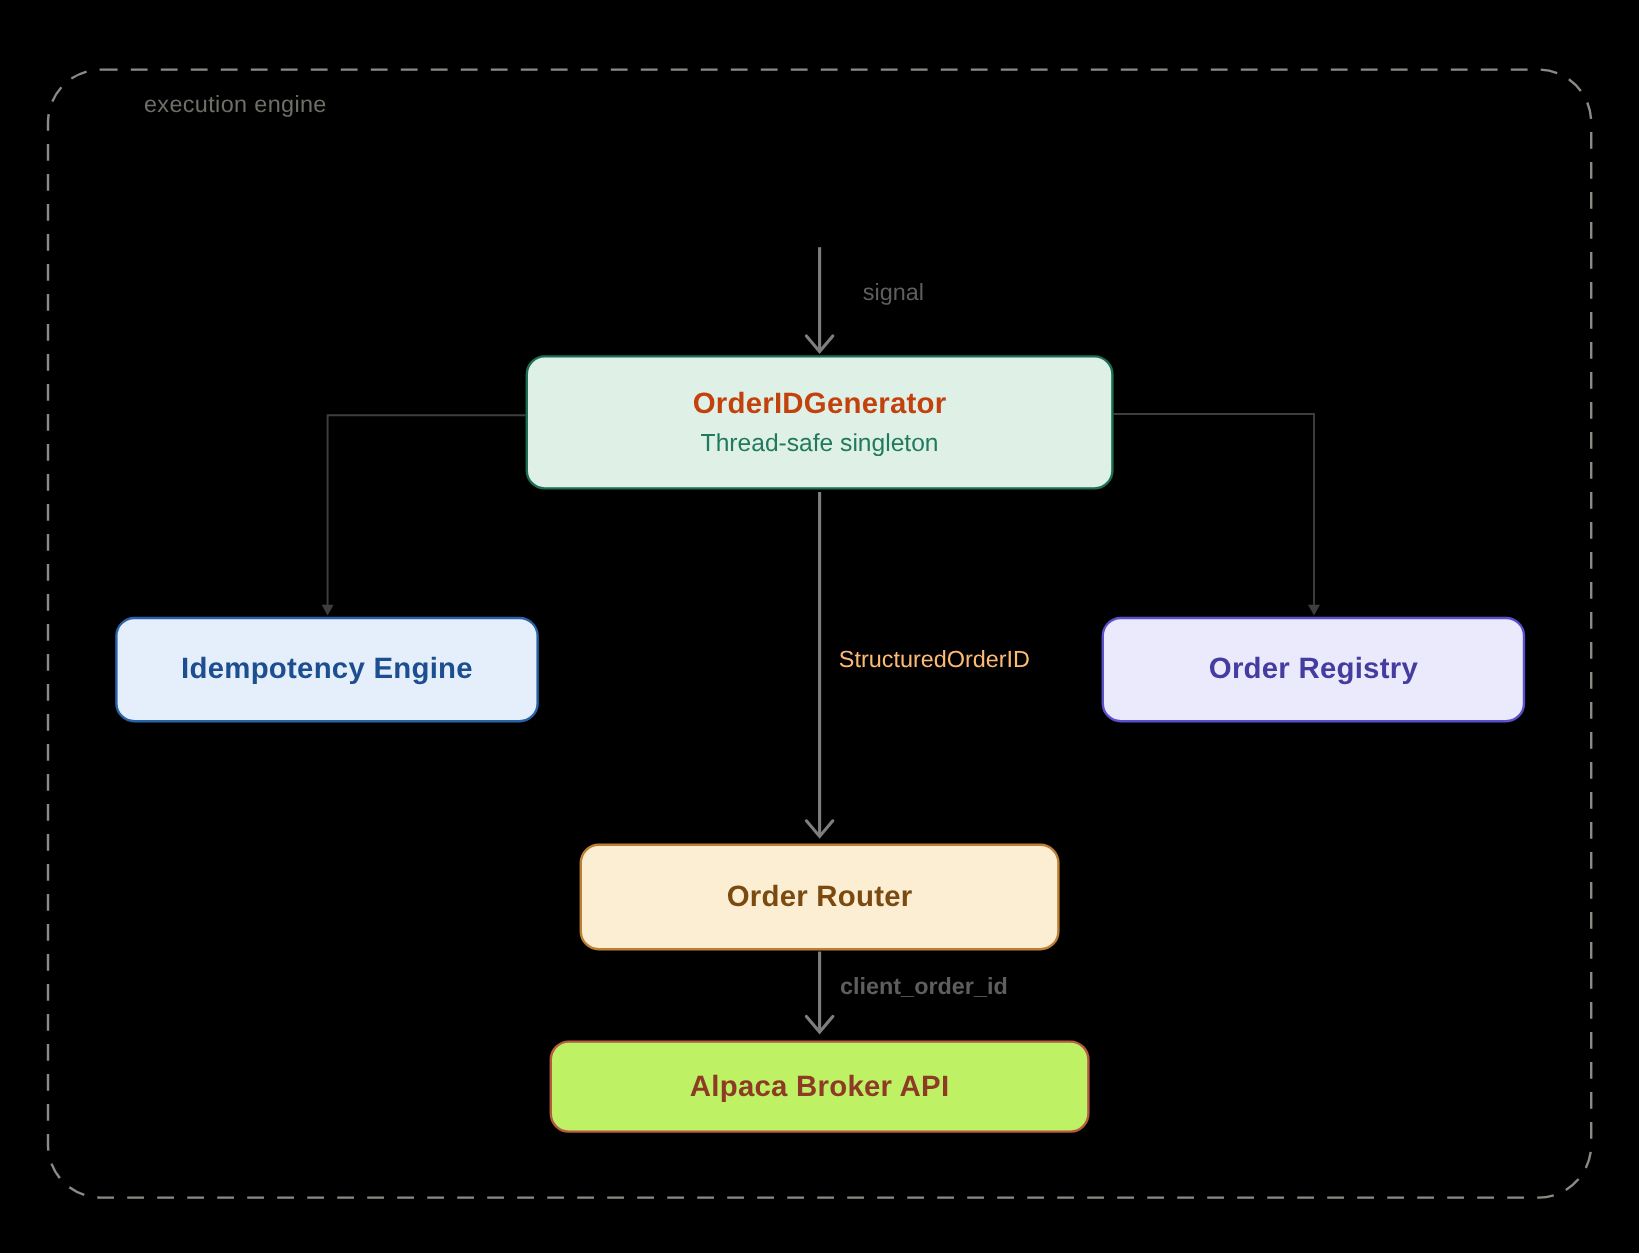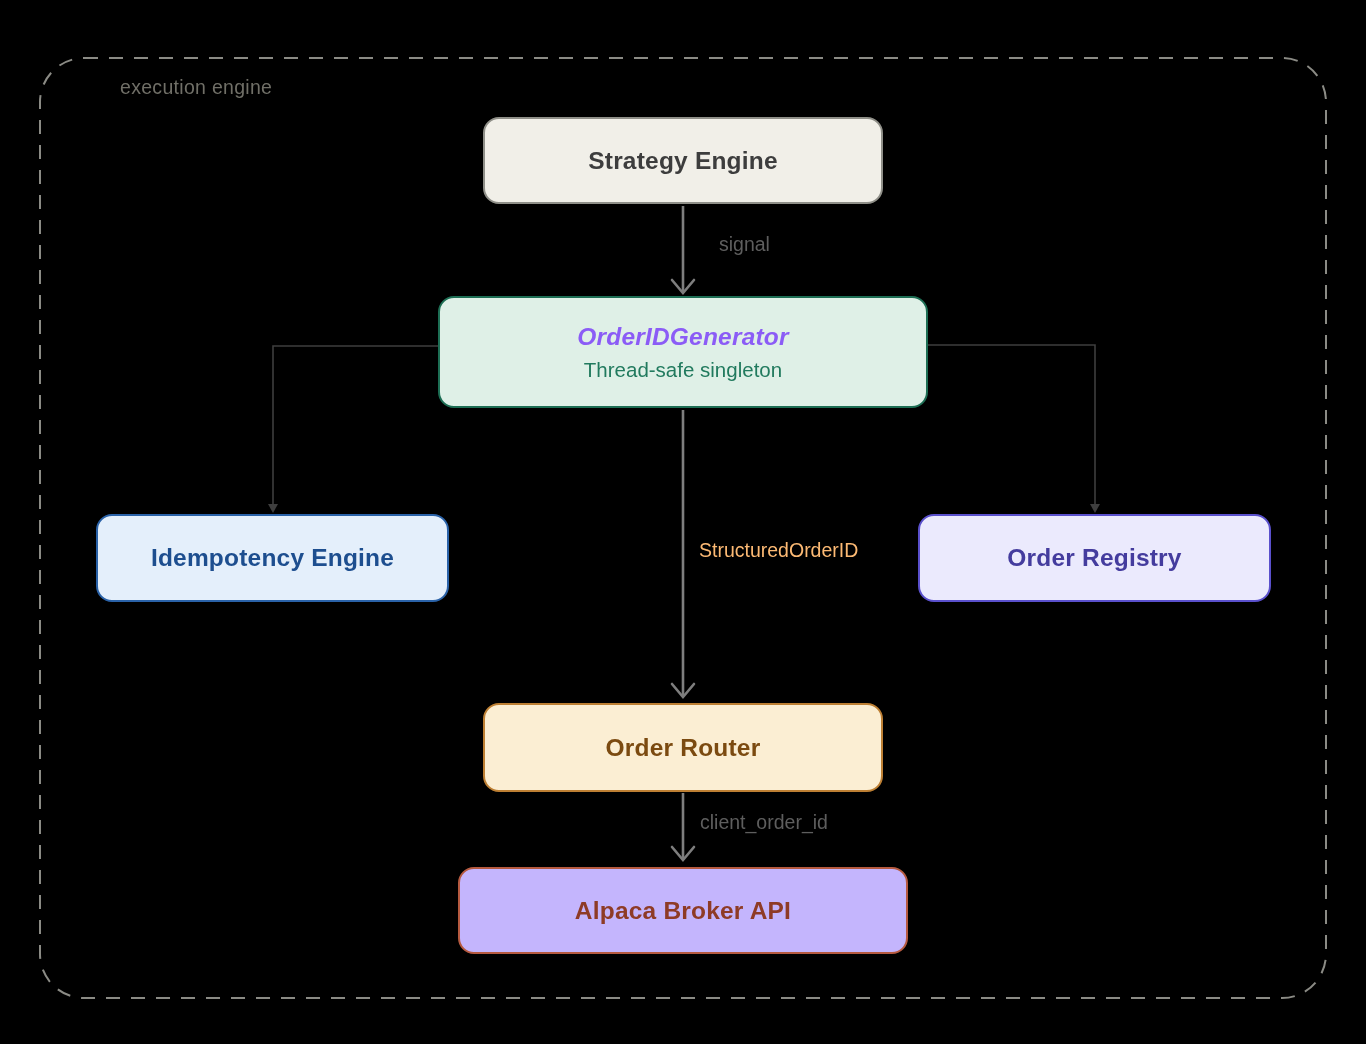--- a/index.html
+++ b/index.html
@@ -72,40 +72,37 @@
     <path d="M928 345 L1095 345 L1095 506" fill="none" stroke-width="1.6" style="stroke: rgb(62, 62, 62);"></path>
     <polygon points="1090,504 1100,504 1095,513" style="fill: rgb(62, 62, 62);"></polygon>
   </svg>
 
   <span class="frame-label" style="color: rgb(112, 111, 103);">execution engine</span>
 
   <span class="edge-label" style="left: 719px; top: 233px; color: rgb(94, 94, 94);">signal</span>
 
   <span class="edge-label" style="left: 699px; top: 539px; color: #fdba74;">StructuredOrderID</span>
 
-  <span class="edge-label" style="left: 700px; top: 811px; color: rgb(94, 94, 94);">client_order_id</span>
+  <span class="edge-label" style="left: 700px; top: 811px; color: rgb(94, 94, 94); font-weight: bold;">client_order_id</span>
 
-  <div class="node" style="left: 483px; top: 117px; width: 400px; height: 87px; background: rgb(241, 239, 232); border-color: rgb(143, 143, 136);">
-    <div class="node-title" style="color: rgb(61, 61, 61);">Strategy Engine</div>
-  </div>
 
   <div class="node" style="left: 438px; top: 296px; width: 490px; height: 112px; background: rgb(223, 240, 231); border-color: rgb(29, 110, 84);">
-    <div class="node-title" style="color: #8b5cf6; font-style: italic;">OrderIDGenerator</div>
+    <div class="node-title" style="color: #c2410c;">OrderIDGenerator</div>
     <div class="node-subtitle" style="color: rgb(33, 122, 94);">Thread-safe singleton</div>
   </div>
 
   <div class="node" style="left: 96px; top: 514px; width: 353px; height: 88px; background: rgb(228, 239, 251); border-color: rgb(42, 98, 168);">
     <div class="node-title" style="color: rgb(29, 78, 143);">Idempotency Engine</div>
   </div>
 
   <div class="node" style="left: 918px; top: 514px; width: 353px; height: 88px; background: rgb(235, 234, 253); border-color: rgb(90, 80, 204);">
     <div class="node-title" style="color: rgb(68, 60, 158);">Order Registry</div>
   </div>
 
   <div class="node" style="left: 483px; top: 703px; width: 400px; height: 89px; background: rgb(251, 238, 211); border-color: rgb(189, 127, 51);">
     <div class="node-title" style="color: rgb(123, 74, 16);">Order Router</div>
   </div>
 
-  <div class="node" style="left: 458px; top: 867px; width: 450px; height: 87px; background: #c4b5fd; border-color: rgb(182, 90, 64);">
+  <div class="node" style="left: 458px; top: 867px; width: 450px; height: 77px; background: #bef264; border-color: rgb(182, 90, 64);">
     <div class="node-title" style="color: rgb(142, 59, 38);">Alpaca Broker API</div>
   </div>
 
 </div>
 
 </body></html>

